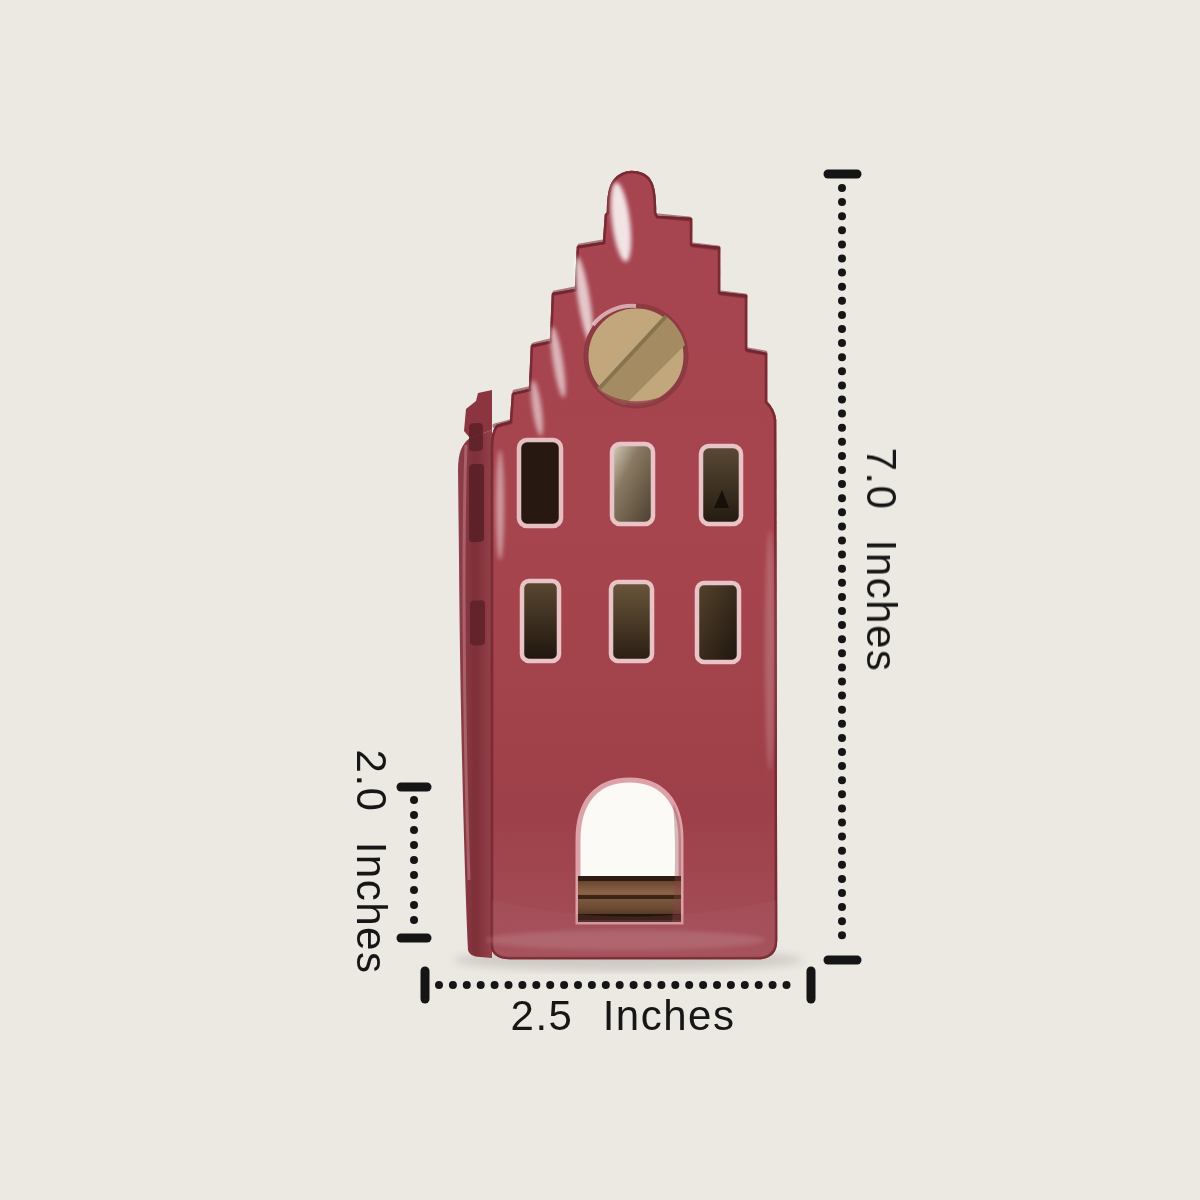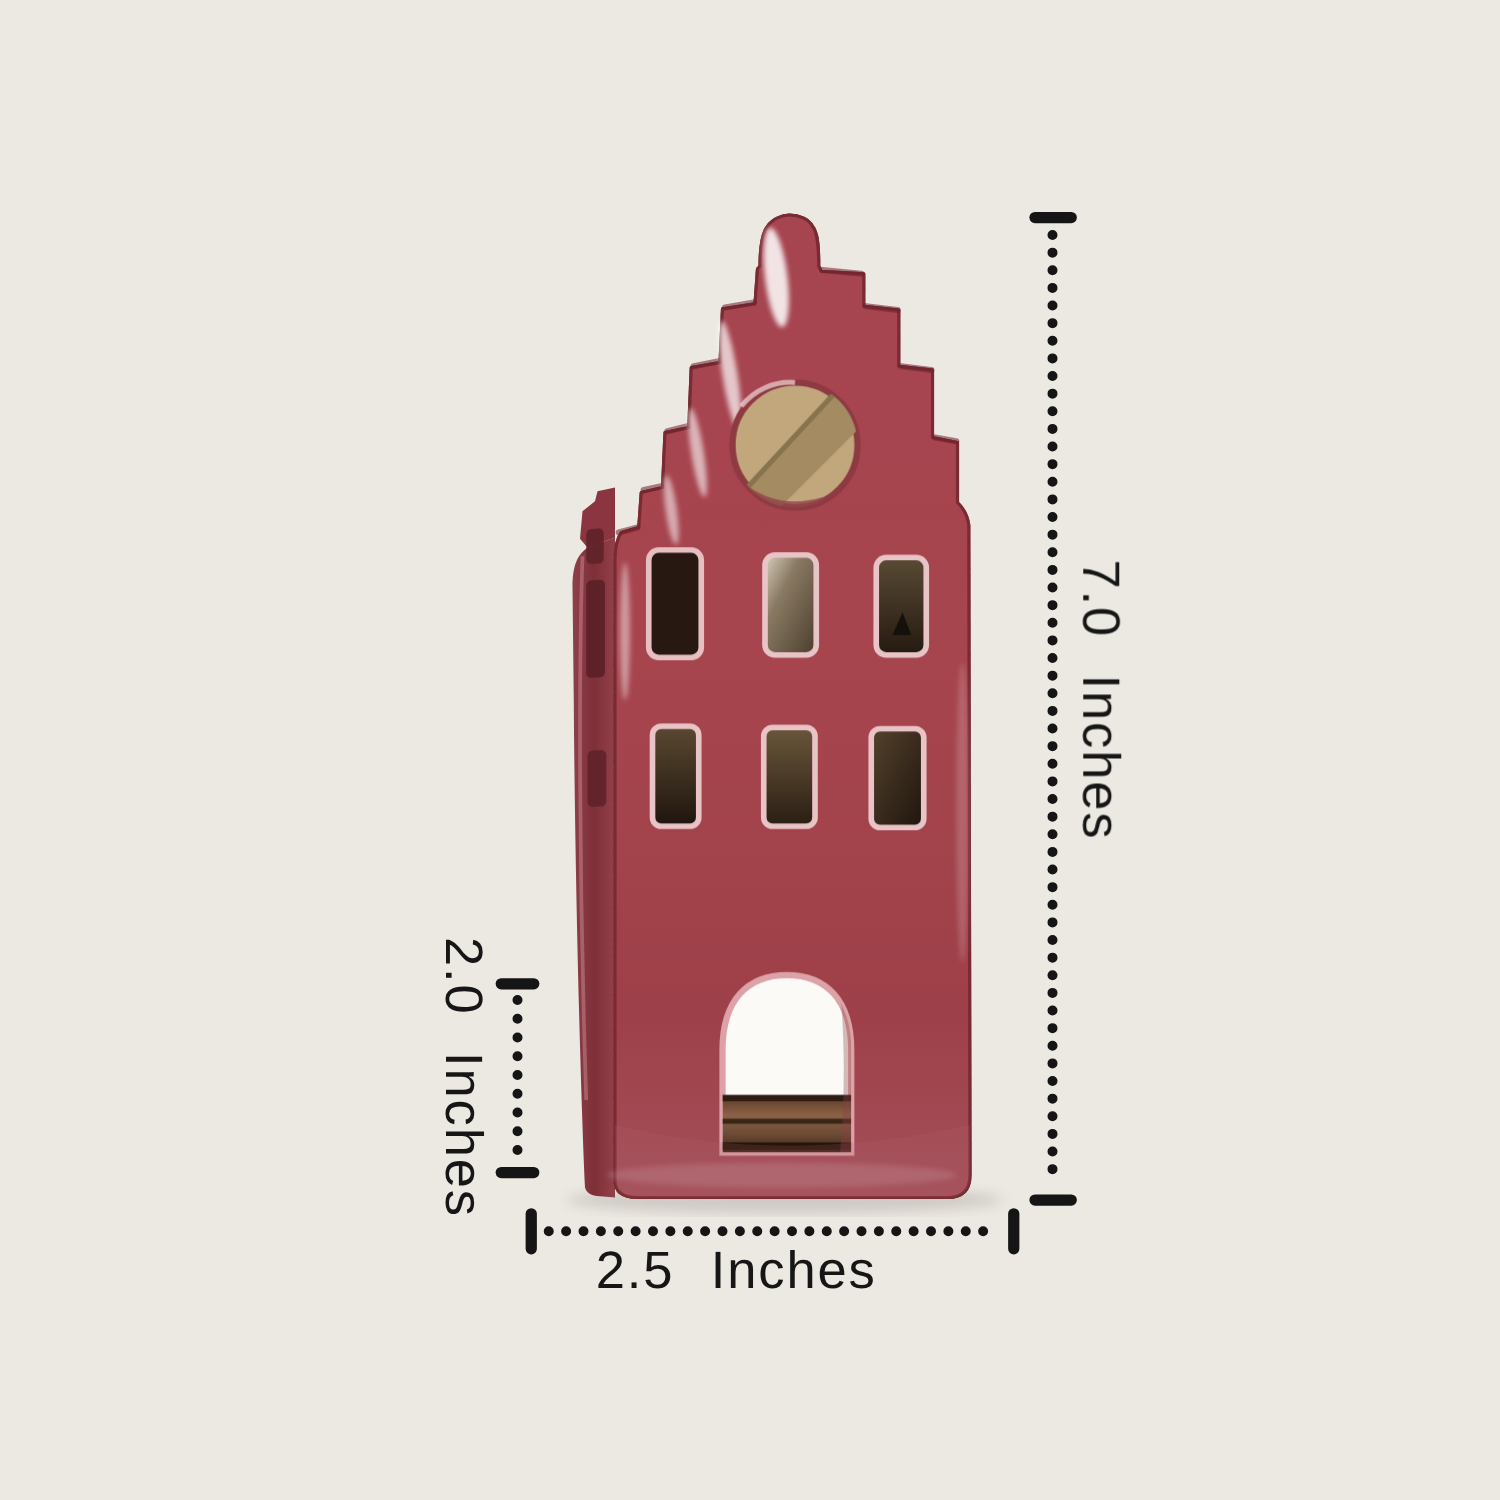--- a/index.html
+++ b/index.html
@@ -18,21 +18,21 @@
     color:#161616;
     letter-spacing:1.5px;
     word-spacing:16px;
     white-space:nowrap;
     user-select:none;
   }
   .dim-label.vertical{transform:translate(-50%,-50%) rotate(90deg);}
   .dim-label.horizontal{transform:translate(-50%,-50%);}
   #label-height{left:881px;top:560px;}
   #label-lower{left:371px;top:862px;}
-  #label-width{left:589px;top:1016px;}
+  #label-width{left:623px;top:1016px;}
 </style>
 </head>
 <body>
 
 <div class="stage">
 
   <svg width="1200" height="1200" viewBox="0 0 1200 1200">
     <defs>
       <linearGradient id="frontGrad" x1="0" y1="0" x2="0" y2="1">
         <stop offset="0" stop-color="#A64450"></stop>

